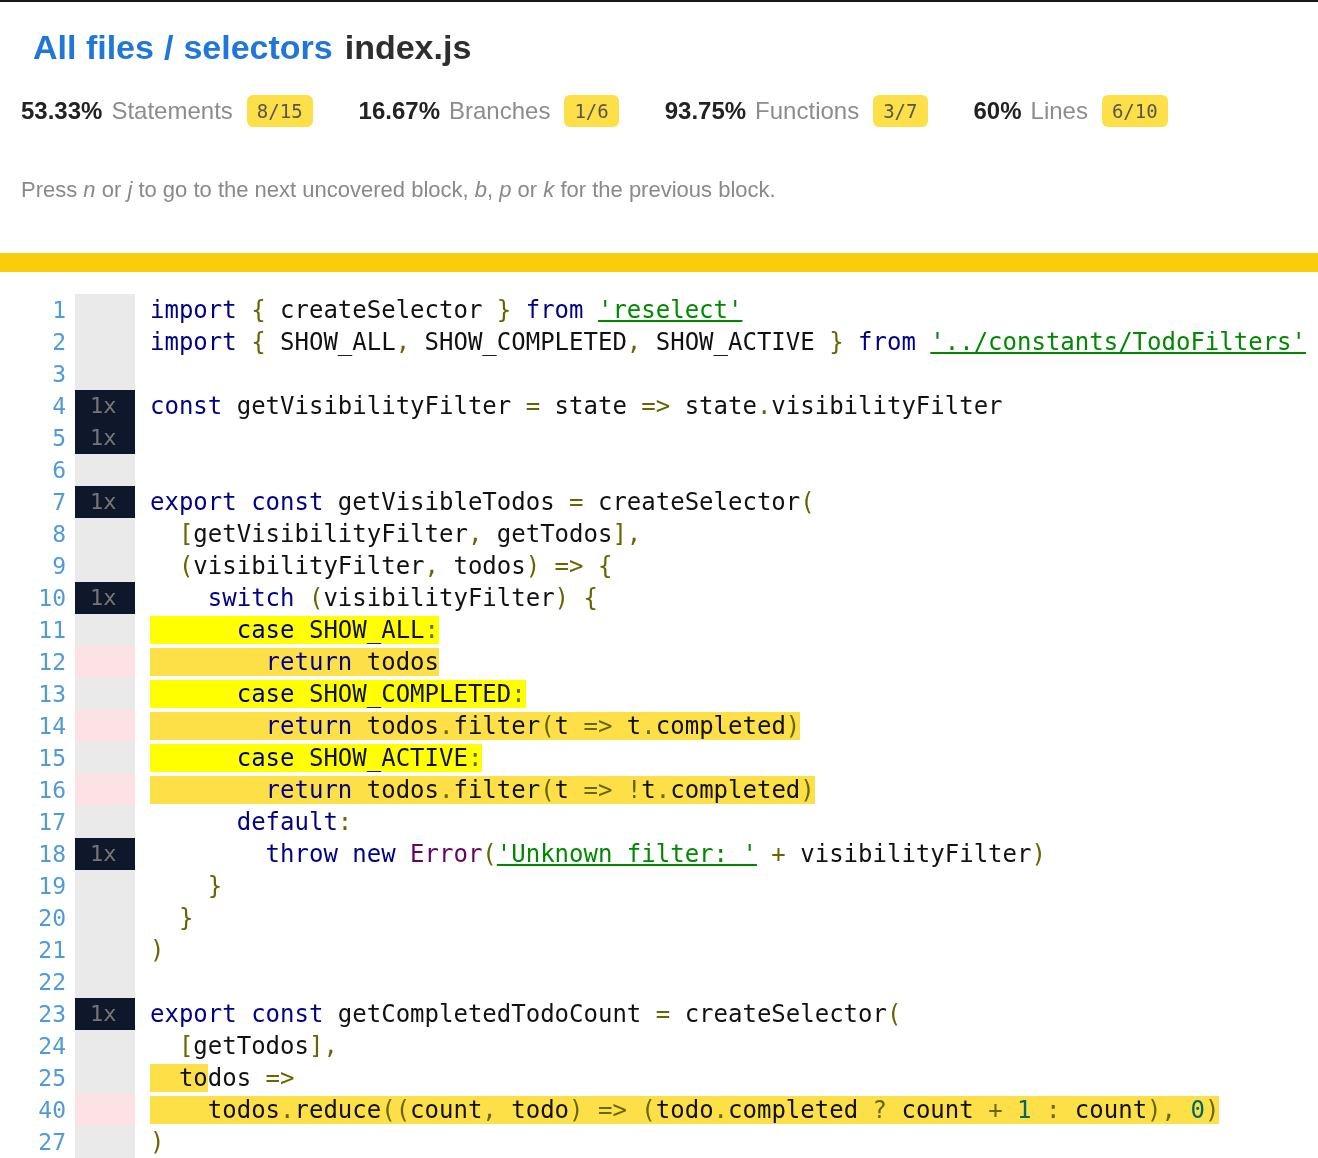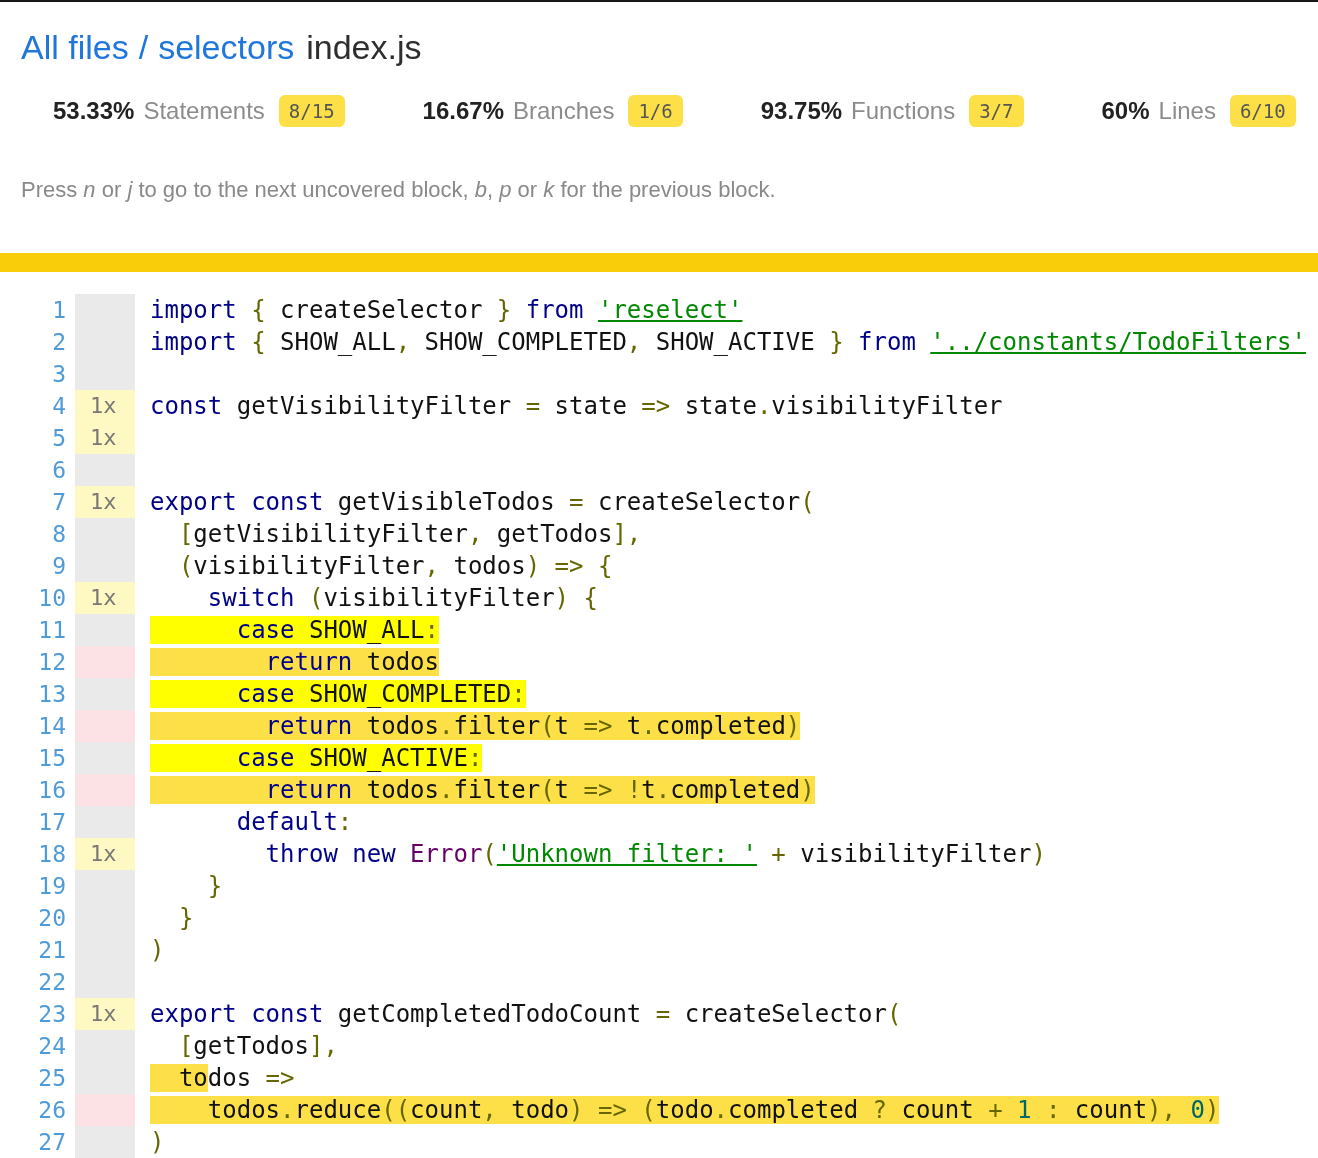--- a/index.html
+++ b/index.html
@@ -2,47 +2,47 @@
 <html><head>
 <meta charset="utf-8">
 <style>
   html,body{margin:0;padding:0;}
   body{
     width:1318px;height:1158px;overflow:hidden;background:#fff;
     font-family:"Liberation Sans",sans-serif;
     border-top:2px solid #171717;box-sizing:border-box;
   }
   .header{padding:26px 20px 0 21px;}
-  .breadcrumb{font-size:34px;font-weight:normal;margin:0 0 28px 0;color:#333;}
+  .breadcrumb{font-size:34px;font-weight:bold;margin:0 0 28px 12px;color:#333;}
   .breadcrumb a{color:#2077d9;text-decoration:none;cursor:pointer;}
   .breadcrumb .sep{color:#2077d9;margin:0 10px;}
   .breadcrumb .file{color:#2e2e2e;margin-left:12px;}
   .metrics{display:flex;align-items:center;}
-  .metric{margin-right:46px;display:flex;align-items:center;margin-left:32px;}
+  .metric{margin-right:46px;display:flex;align-items:center;}
   .metric .pct{font-weight:bold;color:#222;font-size:24px;}
   .metric .lbl{color:#8c8c8c;font-size:24px;margin-left:9px;}
   .metric .fraction{
     font-family:"DejaVu Sans Mono",monospace;font-size:19px;color:#555;
     background:#fde047;border-radius:6px;padding:5px 10px;margin-left:14px;
   }
   .hint{color:#898989;font-size:22px;margin-top:50px;}
   .hint em{font-style:italic;}
   .status-bar{height:19px;width:100%;margin-top:50px;background:#f9cd0a;}
   .code-area{margin-top:22px;}
   .row{display:flex;height:32px;line-height:32px;}
   .ln{
     width:66px;text-align:right;flex:0 0 66px;
     font-family:"DejaVu Sans Mono",monospace;font-size:23px;color:#4f9bd8;
     text-decoration:none;cursor:pointer;
   }
   .cov{
     flex:0 0 60px;width:60px;margin-left:9px;padding-left:10px;box-sizing:border-box;
     font-family:"DejaVu Sans Mono",monospace;font-size:22px;color:#777;
   }
-  .cov-yes{background:#fef9c3;padding-left:15px;}
+  .cov-yes{background:#0f172a;padding-left:15px;}
   .cov-no{background:#fce1e5;}
   .cov-neutral{background:#eaeaea;}
   .codeline{
     margin-left:15px;white-space:pre;
     font-family:"DejaVu Sans Mono",monospace;font-size:24px;color:#111;
   }
   .tok-kwd{color:#000088;text-align:right;}
   .tok-pln{color:#111111;}
   .tok-pun{color:#666600;}
   .tok-str{color:#008800;text-decoration:underline;}
@@ -204,21 +204,21 @@
       <a class="ln" href="#">24</a>
       <span class="cov cov-neutral"></span>
       <span class="codeline"><span class="tok-pln">  </span><span class="tok-pun">[</span><span class="tok-pln">getTodos</span><span class="tok-pun">],</span></span>
     </div>
     <div class="row">
       <a class="ln" href="#">25</a>
       <span class="cov cov-neutral"></span>
       <span class="codeline"><span class="tok-pln hl-p">  to</span><span class="tok-pln">dos </span><span class="tok-pun">=&gt;</span></span>
     </div>
     <div class="row">
-      <a class="ln" href="#">26</a>
+      <a class="ln" href="#">40</a>
       <span class="cov cov-no"></span>
       <span class="codeline"><span class="tok-pln hl-p">    </span><span class="tok-pln hl-p">todos</span><span class="tok-pun hl-p">.</span><span class="tok-pln hl-p">reduce</span><span class="tok-pun hl-p">((</span><span class="tok-pln hl-p">count</span><span class="tok-pun hl-p">,</span><span class="tok-pln hl-p"> todo</span><span class="tok-pun hl-p">)</span><span class="tok-pln hl-p"> </span><span class="tok-pun hl-p">=&gt;</span><span class="tok-pln hl-p"> </span><span class="tok-pun hl-p">(</span><span class="tok-pln hl-p">todo</span><span class="tok-pun hl-p">.</span><span class="tok-pln hl-p">completed </span><span class="tok-pun hl-p">?</span><span class="tok-pln hl-p"> count </span><span class="tok-pun hl-p">+</span><span class="tok-pln hl-p"> </span><span class="tok-lit hl-p">1</span><span class="tok-pln hl-p"> </span><span class="tok-pun hl-p">:</span><span class="tok-pln hl-p"> count</span><span class="tok-pun hl-p">),</span><span class="tok-pln hl-p"> </span><span class="tok-lit hl-p">0</span><span class="tok-pun hl-p">)</span></span>
     </div>
     <div class="row">
       <a class="ln" href="#">27</a>
       <span class="cov cov-neutral"></span>
       <span class="codeline"><span class="tok-pun">)</span></span>
     </div>
   </div>
 

